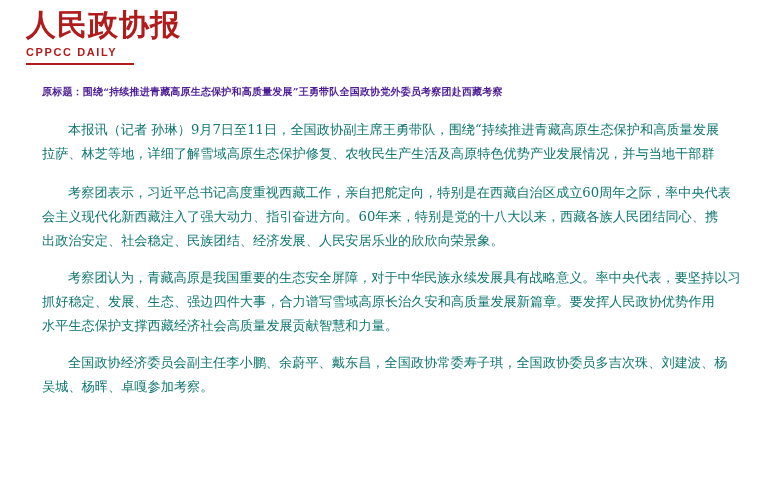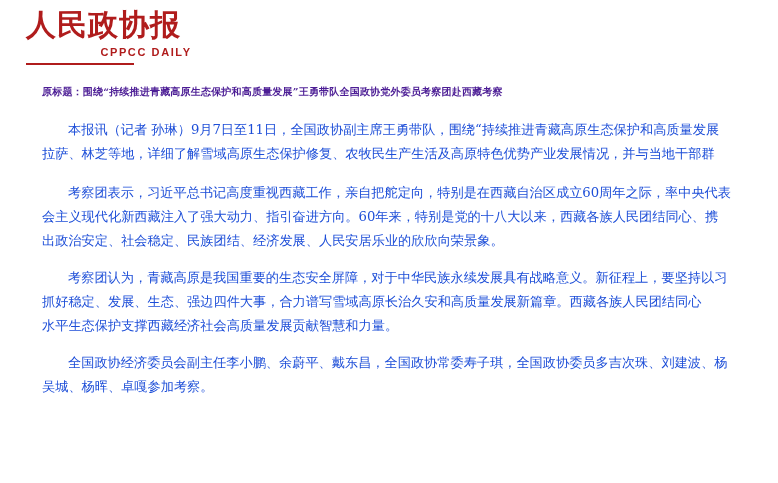--- a/index.html
+++ b/index.html
@@ -68,21 +68,21 @@
     white-space: nowrap;
   }
   .body-block {
     margin-top: 14px;
   }
   p.para {
     margin: 0 0 13px 0;
     font-family: "DejaVu Serif", "Liberation Serif", serif;
     font-size: 13.2px;
     line-height: 24px;
-    color: #1d4ed8;
+    color: #0f766e;
     text-indent: 26px;
     text-align: left;
     white-space: nowrap;
     overflow: hidden;
   }
   
   .clip {
     position: absolute;
     left: 0;
     top: 0;
@@ -92,35 +92,35 @@
   }
 </style>
 </head>
 <body>
 
 <div class="page">
   <div class="clip">
 
     <div class="masthead">
       <div class="masthead-cn" style="color: rgb(176, 28, 28);">人民政协报</div>
-      <div class="masthead-en" style="color: rgb(176, 28, 28); text-align: center;">CPPCC DAILY</div>
+      <div class="masthead-en" style="color: rgb(176, 28, 28);">CPPCC DAILY</div>
     </div>
     <div class="masthead-rule" style="background: rgb(176, 28, 28);"></div>
 
     <div class="article">
       <div class="headline">原标题：围绕“持续推进青藏高原生态保护和高质量发展”王勇带队全国政协党外委员考察团赴西藏考察</div>
 
       <div class="body-block">
         <p class="para" style="text-indent: 26px; margin-bottom: 0px;">本报讯（记者 孙琳）9月7日至11日，全国政协副主席王勇带队，围绕“持续推进青藏高原生态保护和高质量发展</p>
         <p class="para" style="text-indent: 0px; margin-bottom: 15px;">拉萨、林芝等地，详细了解雪域高原生态保护修复、农牧民生产生活及高原特色优势产业发展情况，并与当地干部群</p>
         <p class="para" style="text-indent: 26px; margin-bottom: 0px;">考察团表示，习近平总书记高度重视西藏工作，亲自把舵定向，特别是在西藏自治区成立60周年之际，率中央代表</p>
         <p class="para" style="text-indent: 0px; margin-bottom: 0px;">会主义现代化新西藏注入了强大动力、指引奋进方向。60年来，特别是党的十八大以来，西藏各族人民团结同心、携</p>
         <p class="para" style="text-indent: 0px; ">出政治安定、社会稳定、民族团结、经济发展、人民安居乐业的欣欣向荣景象。</p>
-        <p class="para" style="text-indent: 26px; margin-bottom: 0px;">考察团认为，青藏高原是我国重要的生态安全屏障，对于中华民族永续发展具有战略意义。新征程上，要坚持以习</p>
-        <p class="para" style="text-indent: 0px; margin-bottom: 0px;">抓好稳定、发展、生态、强边四件大事，合力谱写雪域高原长治久安和高质量发展新篇章。西藏各族人民团结同心</p>
+        <p class="para" style="text-indent: 26px; margin-bottom: 0px;">考察团认为，青藏高原是我国重要的生态安全屏障，对于中华民族永续发展具有战略意义。率中央代表，要坚持以习</p>
+        <p class="para" style="text-indent: 0px; margin-bottom: 0px;">抓好稳定、发展、生态、强边四件大事，合力谱写雪域高原长治久安和高质量发展新篇章。要发挥人民政协优势作用</p>
         <p class="para" style="text-indent: 0px; ">水平生态保护支撑西藏经济社会高质量发展贡献智慧和力量。</p>
         <p class="para" style="text-indent: 26px; margin-bottom: 0px;">全国政协经济委员会副主任李小鹏、余蔚平、戴东昌，全国政协常委寿子琪，全国政协委员多吉次珠、刘建波、杨</p>
         <p class="para" style="text-indent: 0px; margin-bottom: 0px;">吴城、杨晖、卓嘎参加考察。</p>
       </div>
     </div>
 
   </div>
 </div>
 
 </body></html>

